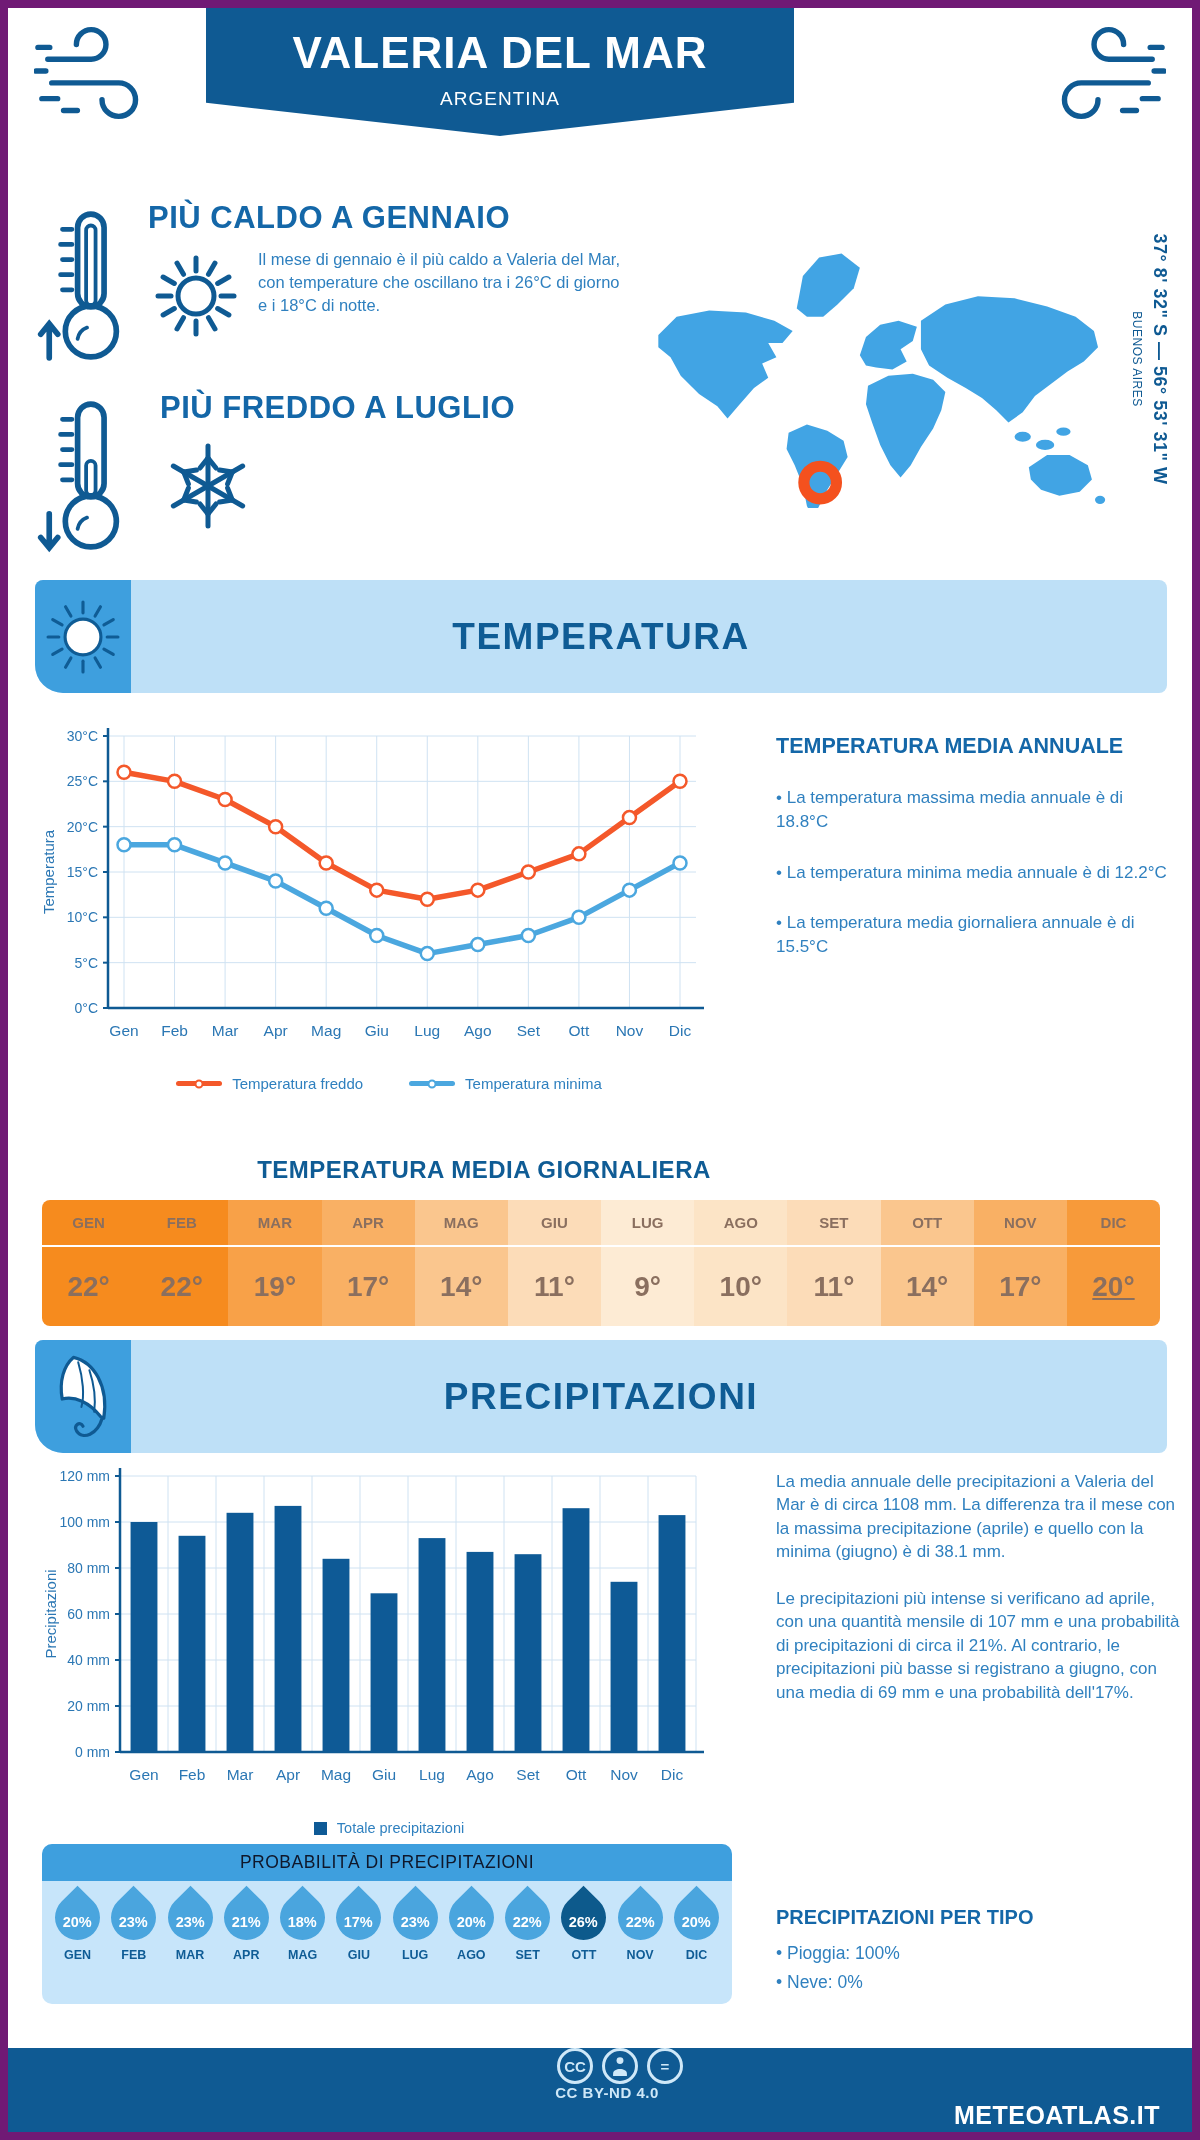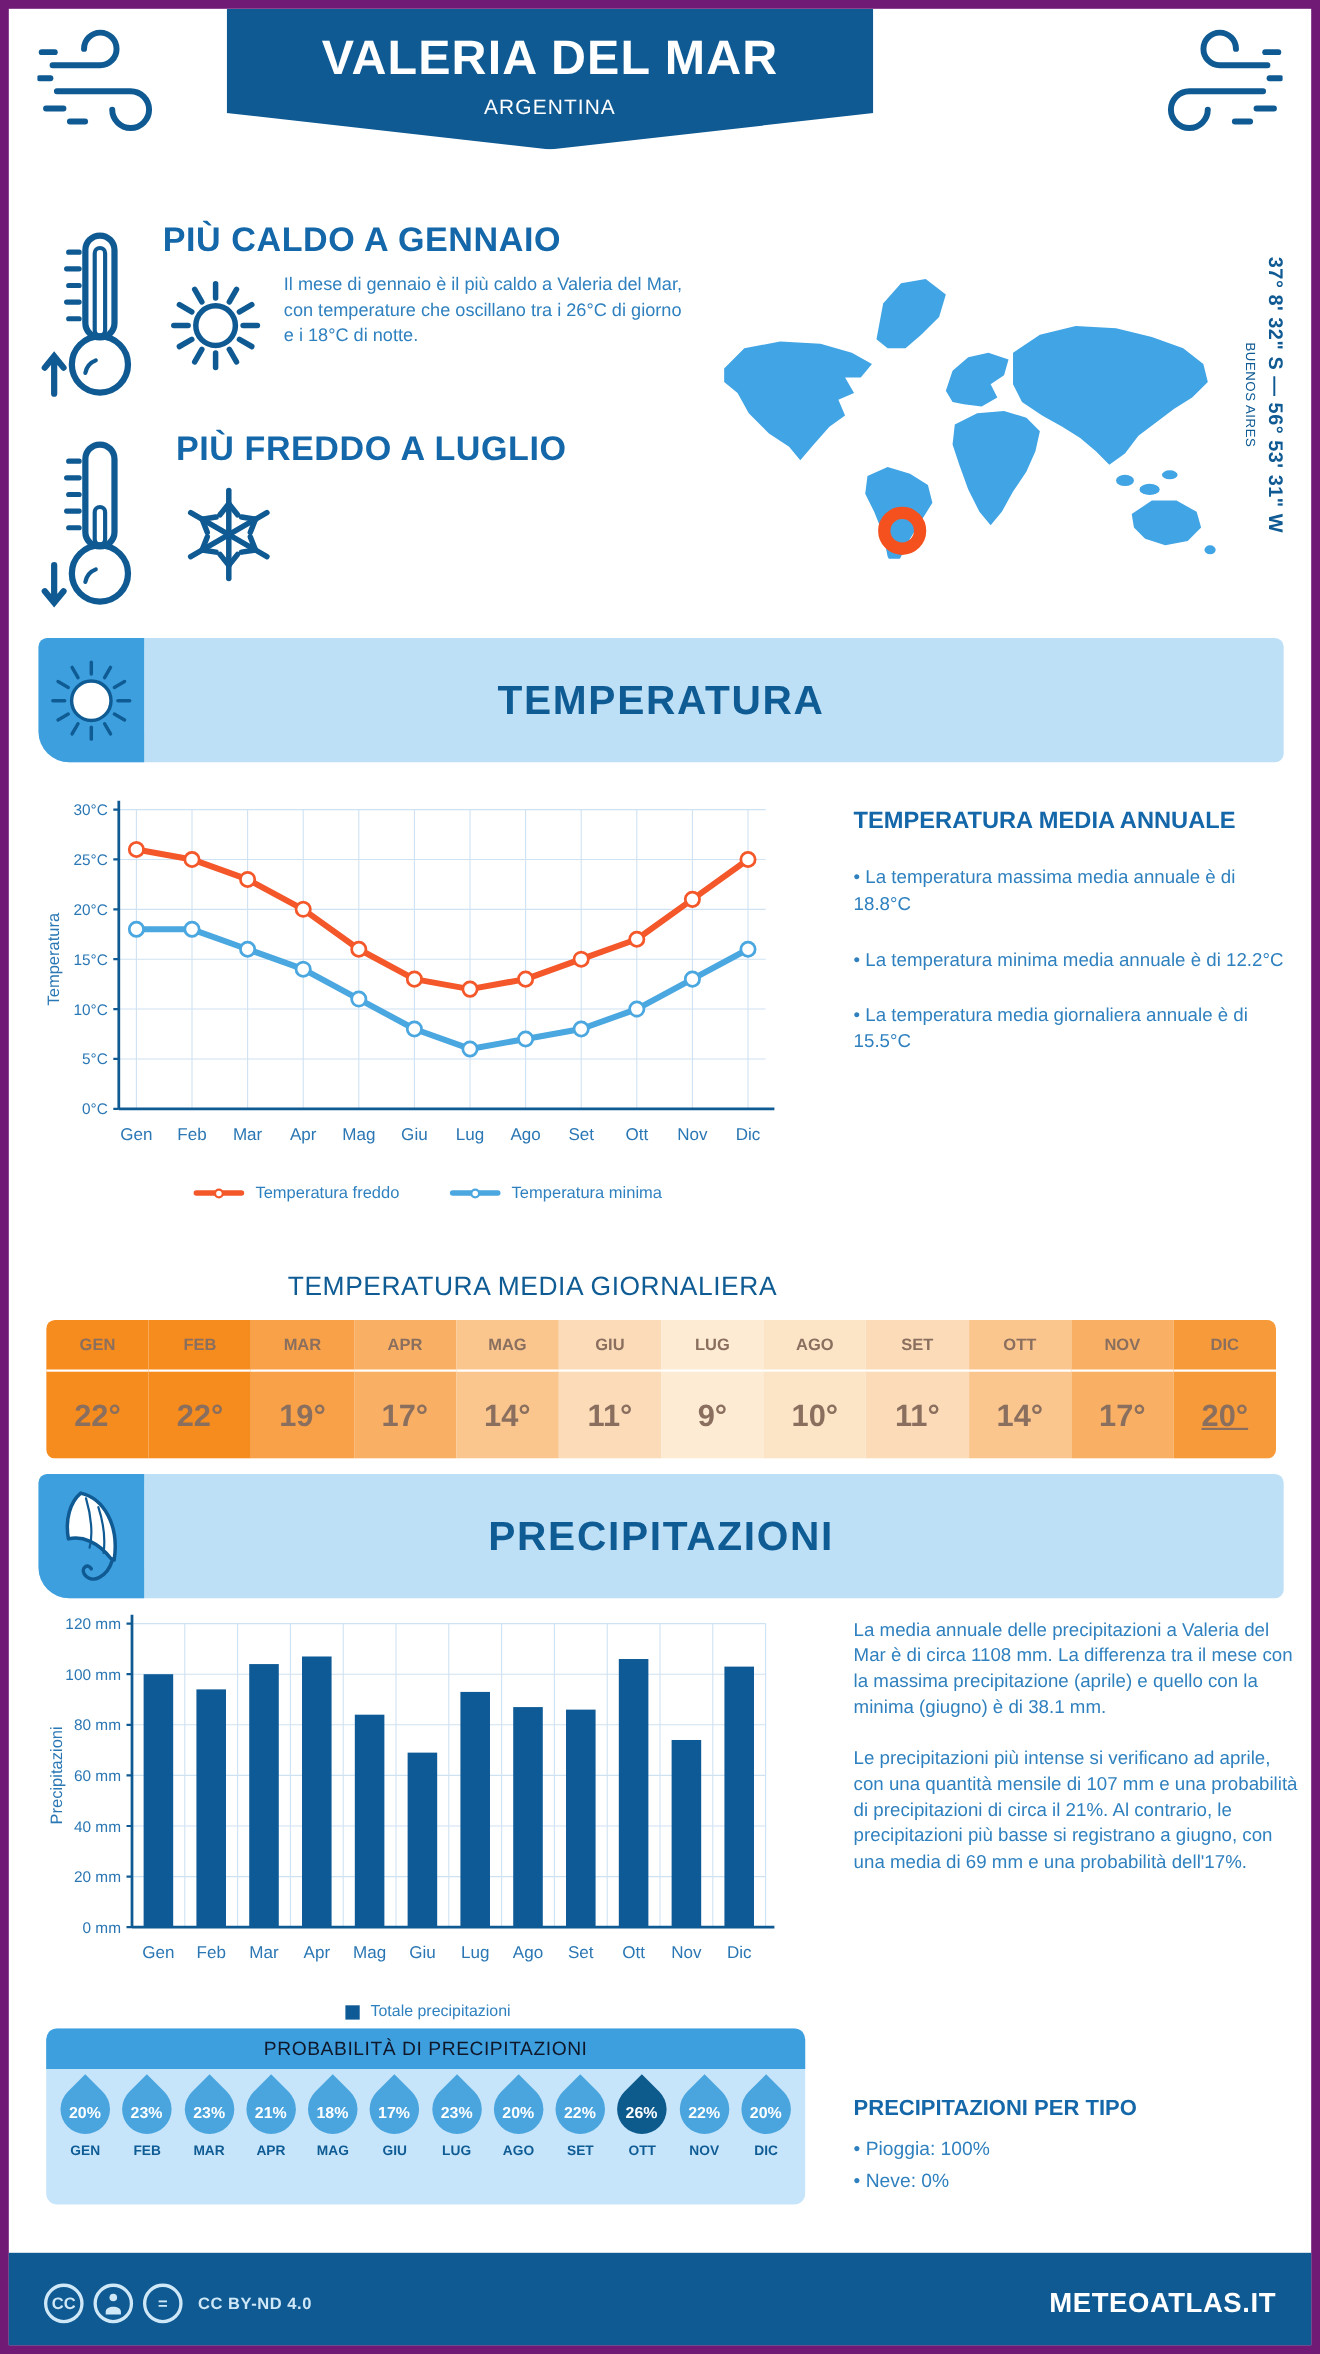--- a/index.html
+++ b/index.html
@@ -65,21 +65,21 @@
   }
   .leg-sq { width:13px; height:13px; display:inline-block; }
   
   .annual { position:absolute; left:768px; top:726px; width:402px; }
   .annual h3 { font-size:21.5px; font-weight:bold; color:#1467A8; }
   .annual p { margin-top:27px; font-size:17px; line-height:1.4; color:#2F80BF; }
   .precip-text { position:absolute; left:768px; top:1462px; width:404px; }
   .precip-text p { font-size:17px; line-height:1.38; color:#2F80BF; margin-bottom:23px; }
   
   .giorn-title { position:absolute; left:0; top:1148px; width:952px; text-align:center;
-    font-size:24px; font-weight:normal; color:#0F5C95; letter-spacing:0.5px; }
+    font-size:24px; font-weight:bold; color:#0F5C95; letter-spacing:0.5px; }
   .temp-table { position:absolute; left:34px; top:1192px; width:1118px; height:126px;
     display:flex; border-radius:8px; overflow:hidden; }
   .temp-col { flex:1; display:flex; flex-direction:column; }
   .temp-col .m { height:47px; display:flex; align-items:center; justify-content:center;
     font-size:15px; font-weight:bold; border-bottom:2px solid #fff; }
   .temp-col .v { flex:1; display:flex; align-items:center; justify-content:center;
     font-size:28px; font-weight:bold; }
   
   .prob-card { position:absolute; left:34px; top:1836px; width:690px; height:160px;
     background:#C7E5FA; border-radius:10px; }
@@ -92,21 +92,21 @@
     border-radius:0 50% 50% 50%; transform:rotate(45deg);
     display:flex; align-items:center; justify-content:center; }
   .drop span { transform:rotate(-45deg); color:#fff; font-size:14.5px; font-weight:bold; padding-top:8px; }
   .drop-month { margin-top:8px; font-size:12.5px; font-weight:bold; color:#0F5C95; }
   
   .by-type { position:absolute; left:768px; top:1898px; width:400px; }
   .by-type h3 { font-size:20px; font-weight:bold; color:#1467A8; margin-bottom:10px; }
   .by-type p { font-size:17.5px; color:#2F80BF; line-height:1.65; }
   
   .footer { position:absolute; left:-8px; top:2040px; width:1200px; height:92px;
-    background:#0F5A93; display:flex; align-items:center; }
+    background:#0F5A93; display:flex; align-items:center;flex-direction:column; }
   .cc-group { display:flex; align-items:center; gap:9px; margin-left:40px; }
   .cc-circle { width:36px; height:36px; border:3px solid #CFE8F8; border-radius:50%;
     display:flex; align-items:center; justify-content:center;
     color:#CFE8F8; font-weight:bold; font-size:15px; }
   .license { margin-left:14px; color:#CFE8F8; font-weight:bold; font-size:15px; letter-spacing:0.5px; }
   .site { margin-left:auto; margin-right:40px; color:#fff; font-weight:bold; font-size:25px; letter-spacing:0.5px; }
   svg text { font-family:"Liberation Sans", sans-serif; }
 </style>
 </head>
 <body>

